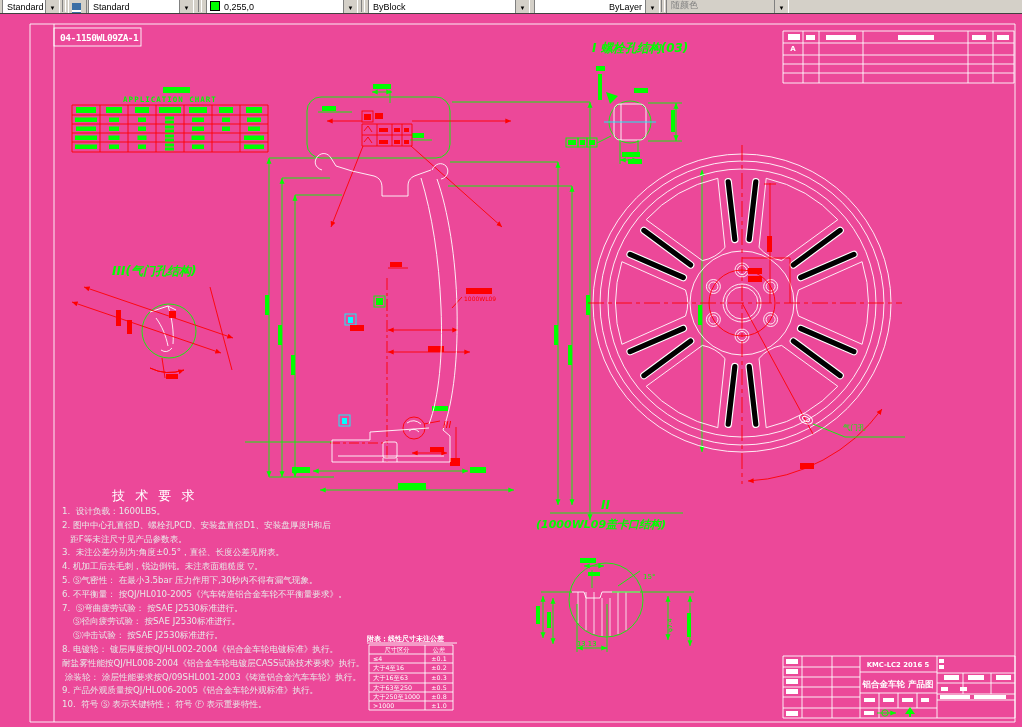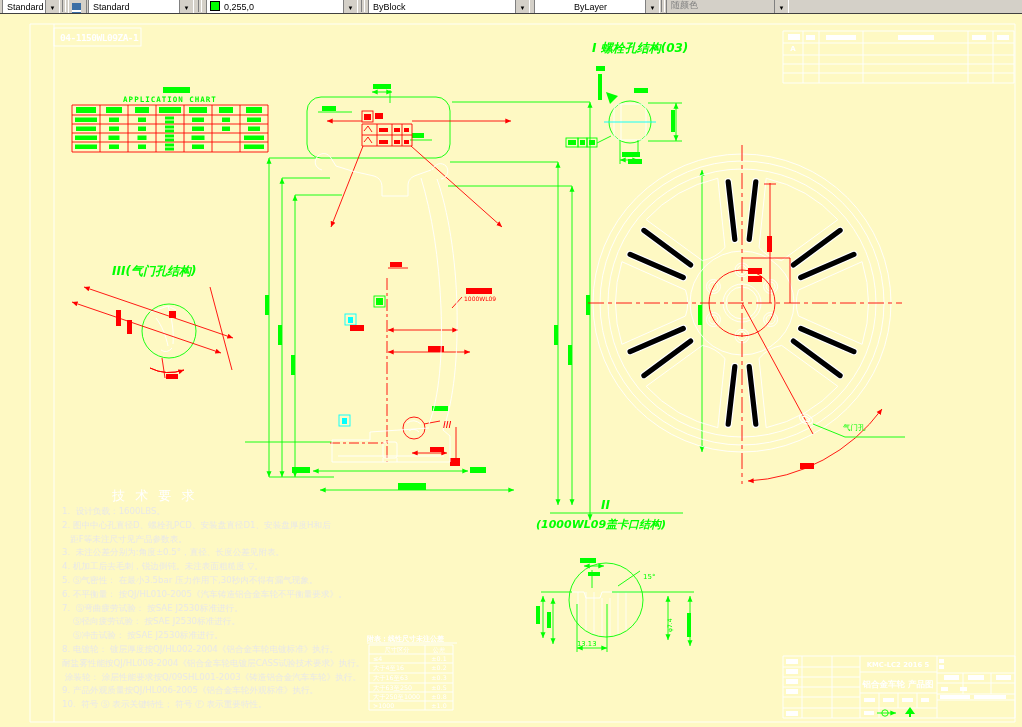--- a/index.html
+++ b/index.html
@@ -1,16 +1,16 @@
 <!DOCTYPE html>
 <html><head>
 <meta charset="utf-8">
 <style>
   html,body{margin:0;padding:0;background:#000;}
-  .stage{position:relative;width:1022px;height:727px;background:#fef9c3;overflow:hidden;
+  .stage{position:relative;width:1022px;height:727px;background:#ec4899;overflow:hidden;
          font-family:"DejaVu Sans",sans-serif;}
   
   .toolbar{position:absolute;top:0;left:0;width:1022px;height:13px;background:#d4d0c8;
            border-bottom:1px solid #404040;z-index:5;overflow:hidden;}
   .dd{position:absolute;top:-7px;height:19px;background:#fff;border:1px solid;
       border-color:#808080 #fff #fff #808080;display:flex;align-items:flex-end;
       font:9px "Liberation Sans",sans-serif;color:#000;}
   .dd .txt{flex:1;padding:0 3px 1px 4px;white-space:nowrap;overflow:hidden;}
   .dd .arr{width:13px;height:100%;background:#d4d0c8;border-left:1px solid #808080;
            display:flex;align-items:flex-end;justify-content:center;font-size:6px;color:#000;padding-bottom:2px;}
@@ -47,21 +47,21 @@
       <span class="swatch" style="background: rgb(0, 255, 0);"></span>
       <span class="txt">0,255,0</span>
         <span class="arr">▼</span>
       </div>
     <div class="sep" style="left:361px"></div>
     <div class="dd" style="left:368px;width:160px">
       <span class="txt" style="text-align:left">ByBlock</span>
         <span class="arr">▼</span>
       </div>
     <div class="dd" style="left:534px;width:124px">
-      <span class="txt" style="text-align:center">ByLayer</span>
+      <span class="txt" style="text-align:right">ByLayer</span>
         <span class="arr">▼</span>
       </div>
     <div class="sep" style="left:661px"></div>
     <div class="dd disabled" style="left:666px;width:121px">
       <span class="txt">随颜色</span>
         <span class="arr">▼</span>
       </div>
   </div>
 
   <svg id="cad" width="1022" height="727" viewBox="0 0 1022 727" style="position:absolute;top:0;left:0">

